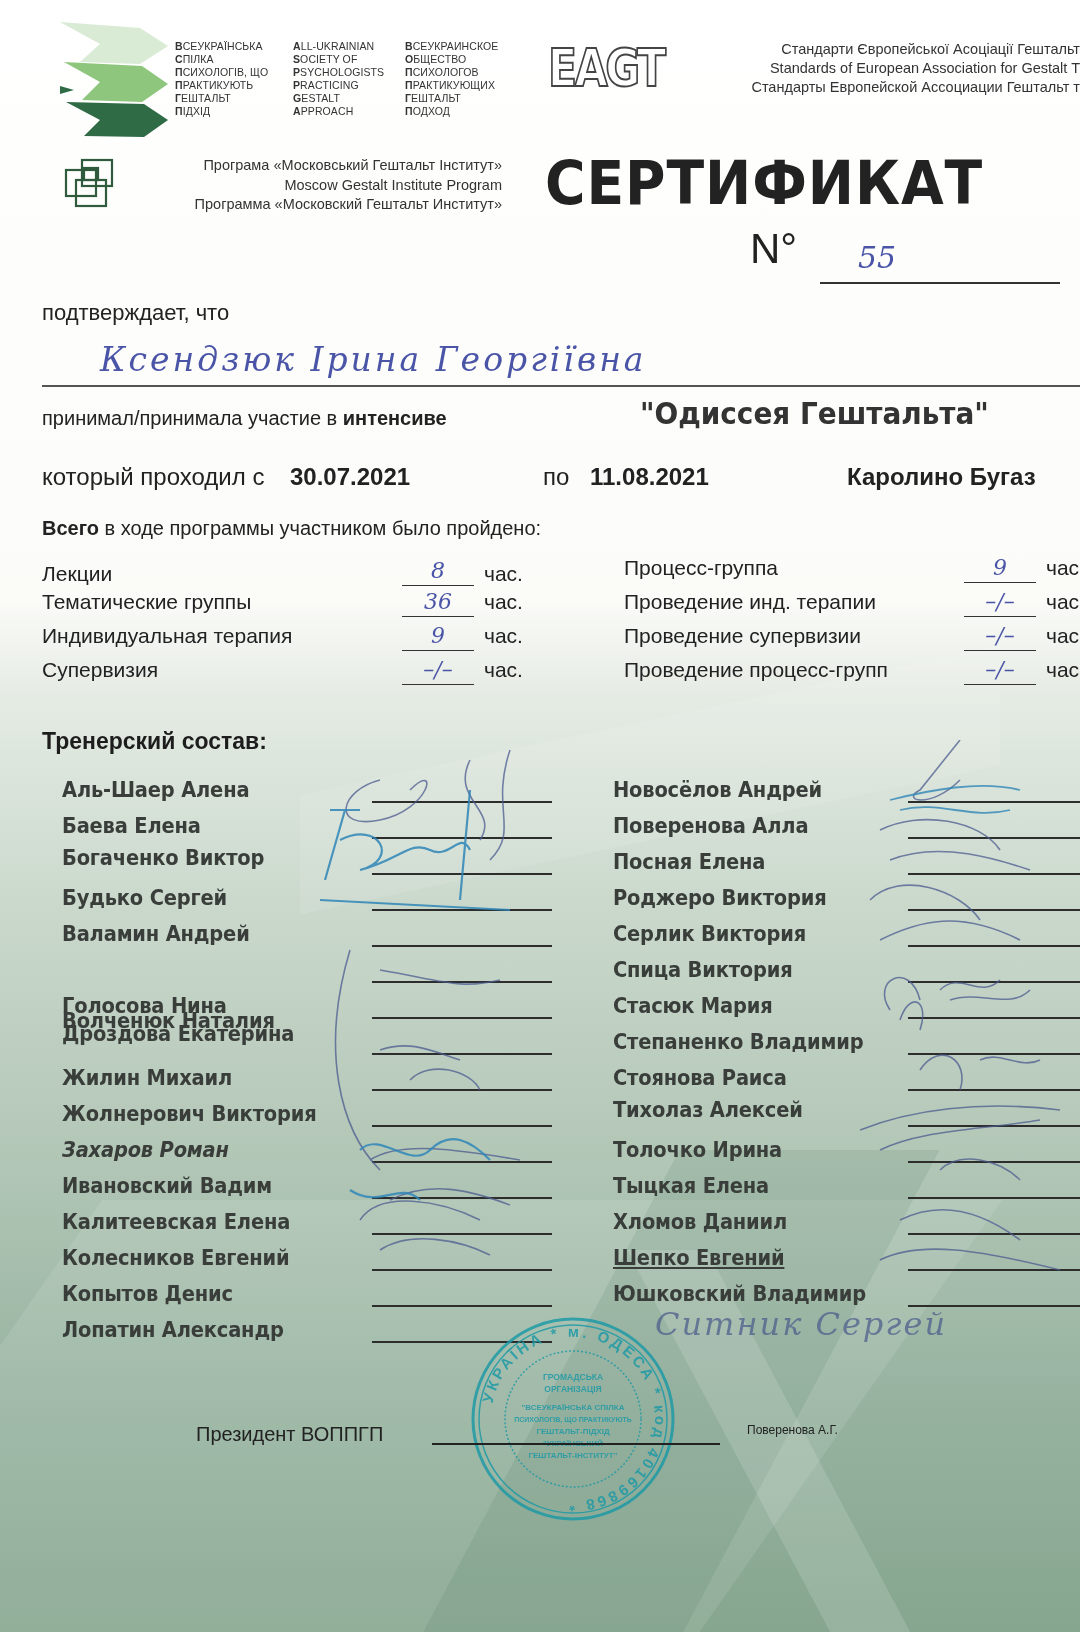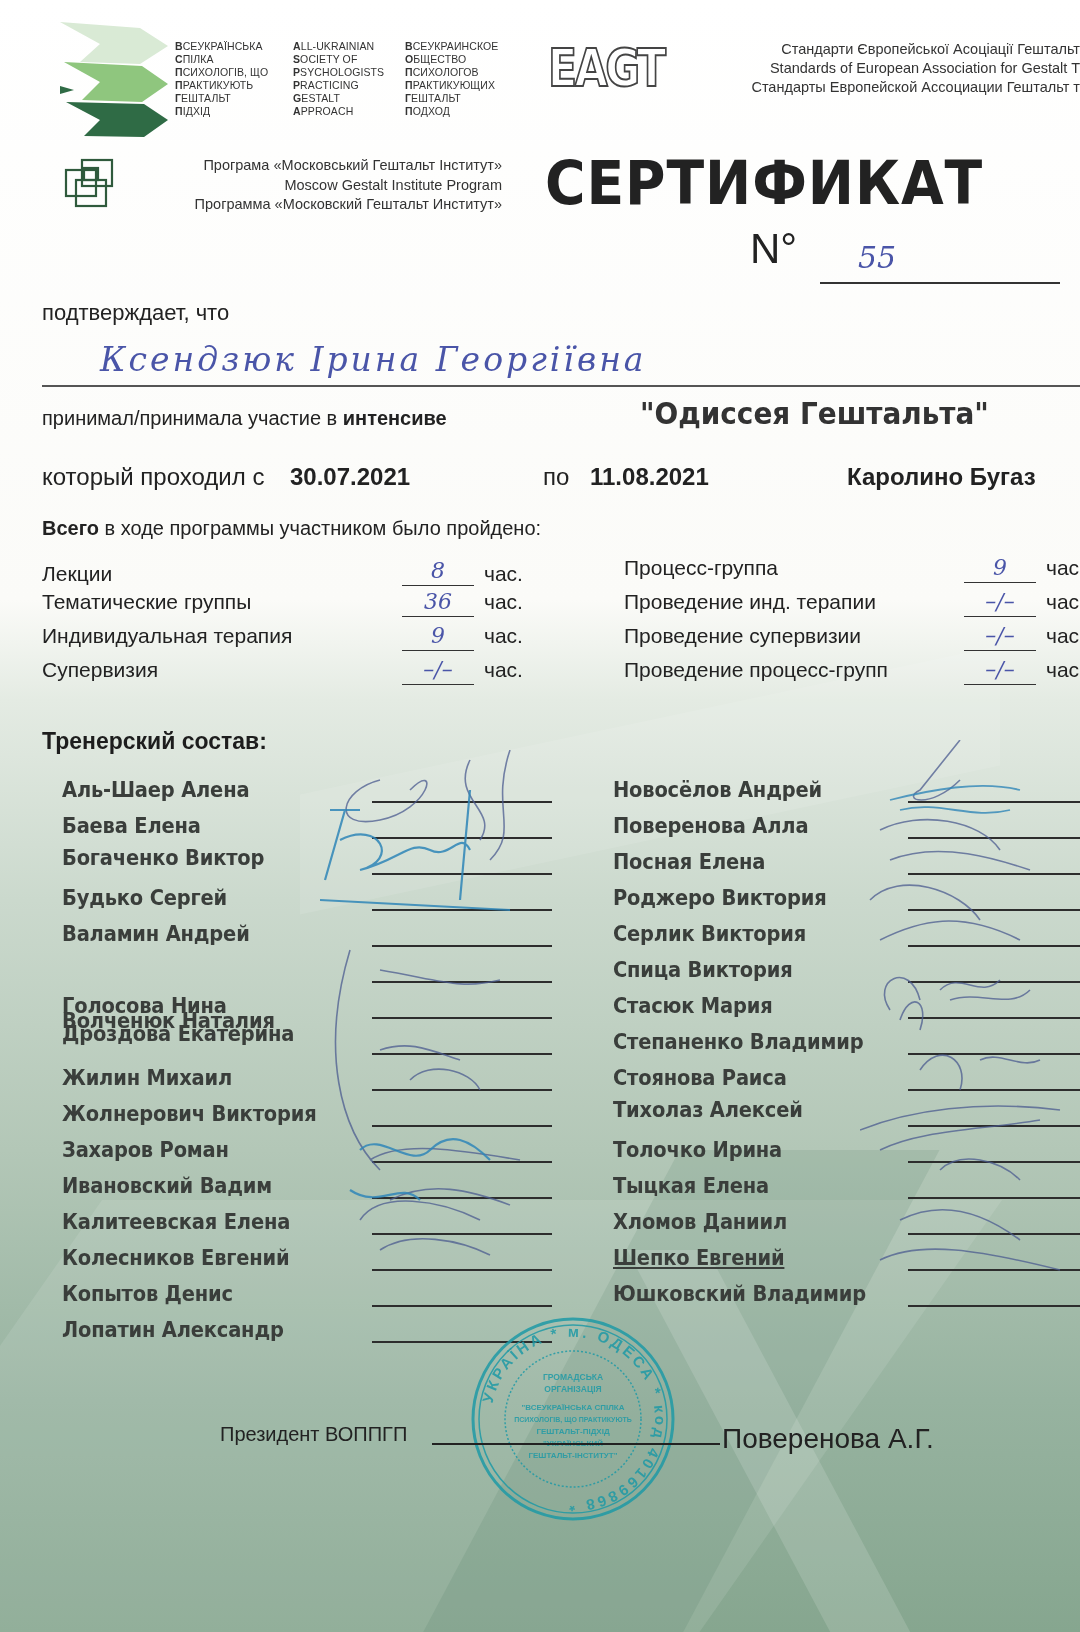--- a/index.html
+++ b/index.html
@@ -113,23 +113,23 @@
       position: absolute; height: 36px; display: flex; align-items: center;
       font-size: 20.5px; font-weight: 900; color: #3a3e3b; white-space: nowrap;
       font-family: "DejaVu Sans", sans-serif; letter-spacing: -0.2px;
     }
     .trainer-name { transform: scaleX(0.95); transform-origin: left center; }
     .sig-line { position: absolute; height: 1.5px; background: #2d2d2d; }
     .sitnik { position: absolute; left: 655px; top: 1305px; font-size: 32px; color: #4e5f8d; font-family: "DejaVu Serif", serif; font-style: italic; letter-spacing: 2px; opacity: 0.75; }
 
     .stamp { position: absolute; left: 468px; top: 1314px; width: 210px; height: 210px; }
 
-    .president { position: absolute; left: 196px; top: 1423px; font-size: 20px; color: #222; white-space: nowrap; margin-left: 24px; }
+    .president { position: absolute; left: 196px; top: 1423px; font-size: 20px; color: #222; white-space: nowrap; }
     .president-line { position: absolute; left: 432px; top: 1443px; width: 288px; height: 1.5px; background: #222; }
-    .president-name { position: absolute; left: 722px; top: 1423px; font-size: 28px; color: #222; white-space: nowrap; }
+    .president-name { position: absolute; left: 747px; top: 1423px; font-size: 12px; color: #222; white-space: nowrap; }
   </style>
 </head>
 <body>
 
 <div class="page">
   <div class="bg-shape shape4"></div>
   <div class="bg-shape shape1"></div>
   <div class="bg-shape shape2"></div>
   <div class="bg-shape shape3"></div>
 
@@ -279,21 +279,21 @@
     </div>
   <div class="trainer" style="left:62px; top:1016px;">
       <span class="trainer-name">Дроздова Екатерина</span>
     </div>
   <div class="trainer" style="left:62px; top:1060px;">
       <span class="trainer-name">Жилин Михаил</span>
     </div>
   <div class="trainer" style="left:62px; top:1096px;">
       <span class="trainer-name">Жолнерович Виктория</span>
     </div>
-  <div class="trainer" style="left:62px; top:1132px;">
+  <div class="trainer" style="left:62px; top:1132px;font-style:italic;">
       <span class="trainer-name">Захаров Роман</span>
     </div>
   <div class="trainer" style="left:62px; top:1168px;">
       <span class="trainer-name">Ивановский Вадим</span>
     </div>
   <div class="trainer" style="left:62px; top:1204px;">
       <span class="trainer-name">Калитеевская  Елена</span>
     </div>
   <div class="trainer" style="left:62px; top:1240px;">
       <span class="trainer-name">Колесников Евгений</span>
@@ -409,20 +409,21 @@
       <path d="M60 330 C 80 300, 110 320, 100 350 M120 320 C 140 310, 160 330, 180 320"></path>
       <path d="M0 390 C 50 370, 120 360, 200 370 M20 410 C 60 390, 120 390, 180 380"></path>
       <path d="M80 430 C 100 410, 140 420, 160 440"></path>
       <path d="M40 480 C 80 460, 120 470, 160 500 M20 520 C 60 500, 120 510, 200 530"></path>
     </g>
     <g fill="none" stroke="#2f86b8" stroke-width="1.8" opacity="0.8">
       <path d="M30 60 C 70 50, 120 40, 160 50 M40 70 C 80 60, 110 80, 150 70"></path>
     </g>
   </svg>
 
+  <div class="sitnik">Ситник Сергей</div>
 
   <svg class="stamp" viewBox="0 0 210 210">
     <defs>
       <path id="stampArc" d="M 105 105 m -82 0 a 82 82 0 1 1 164 0 a 82 82 0 1 1 -164 0"></path>
     </defs>
     <g fill="none" stroke="#1f9aa6" opacity="0.85">
       <circle cx="105" cy="105" r="100" stroke-width="3"></circle>
       <circle cx="105" cy="105" r="94" stroke-width="1.5"></circle>
       <circle cx="105" cy="105" r="68" stroke-width="1.5" stroke-dasharray="2 2"></circle>
     </g>

